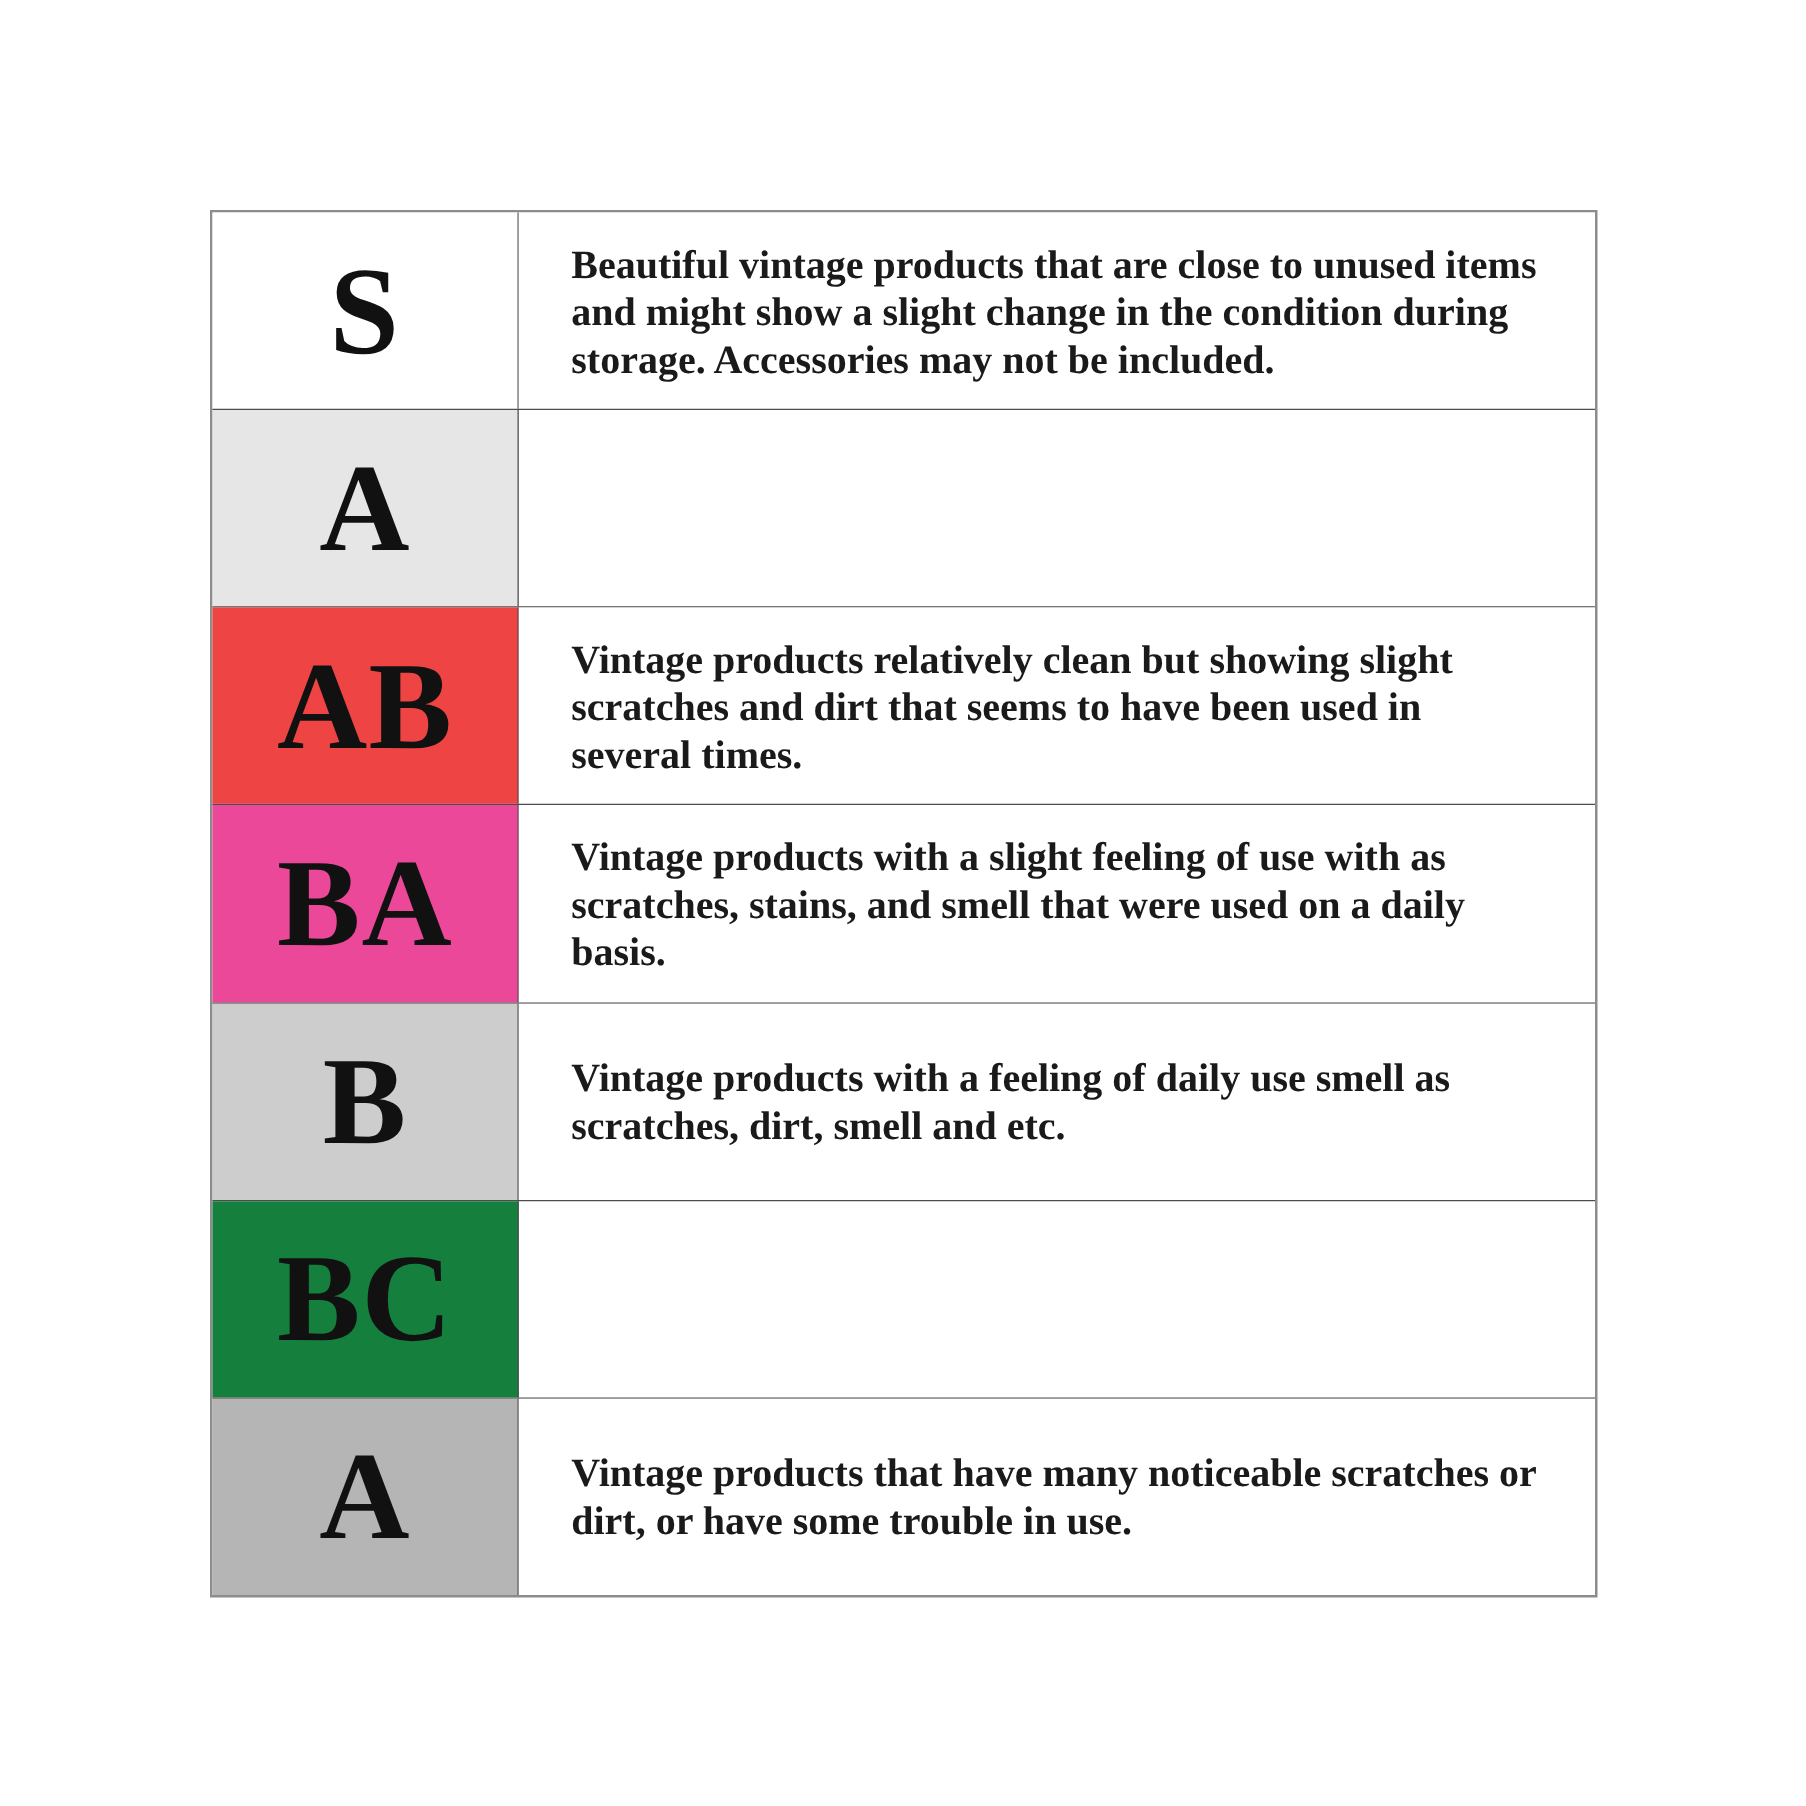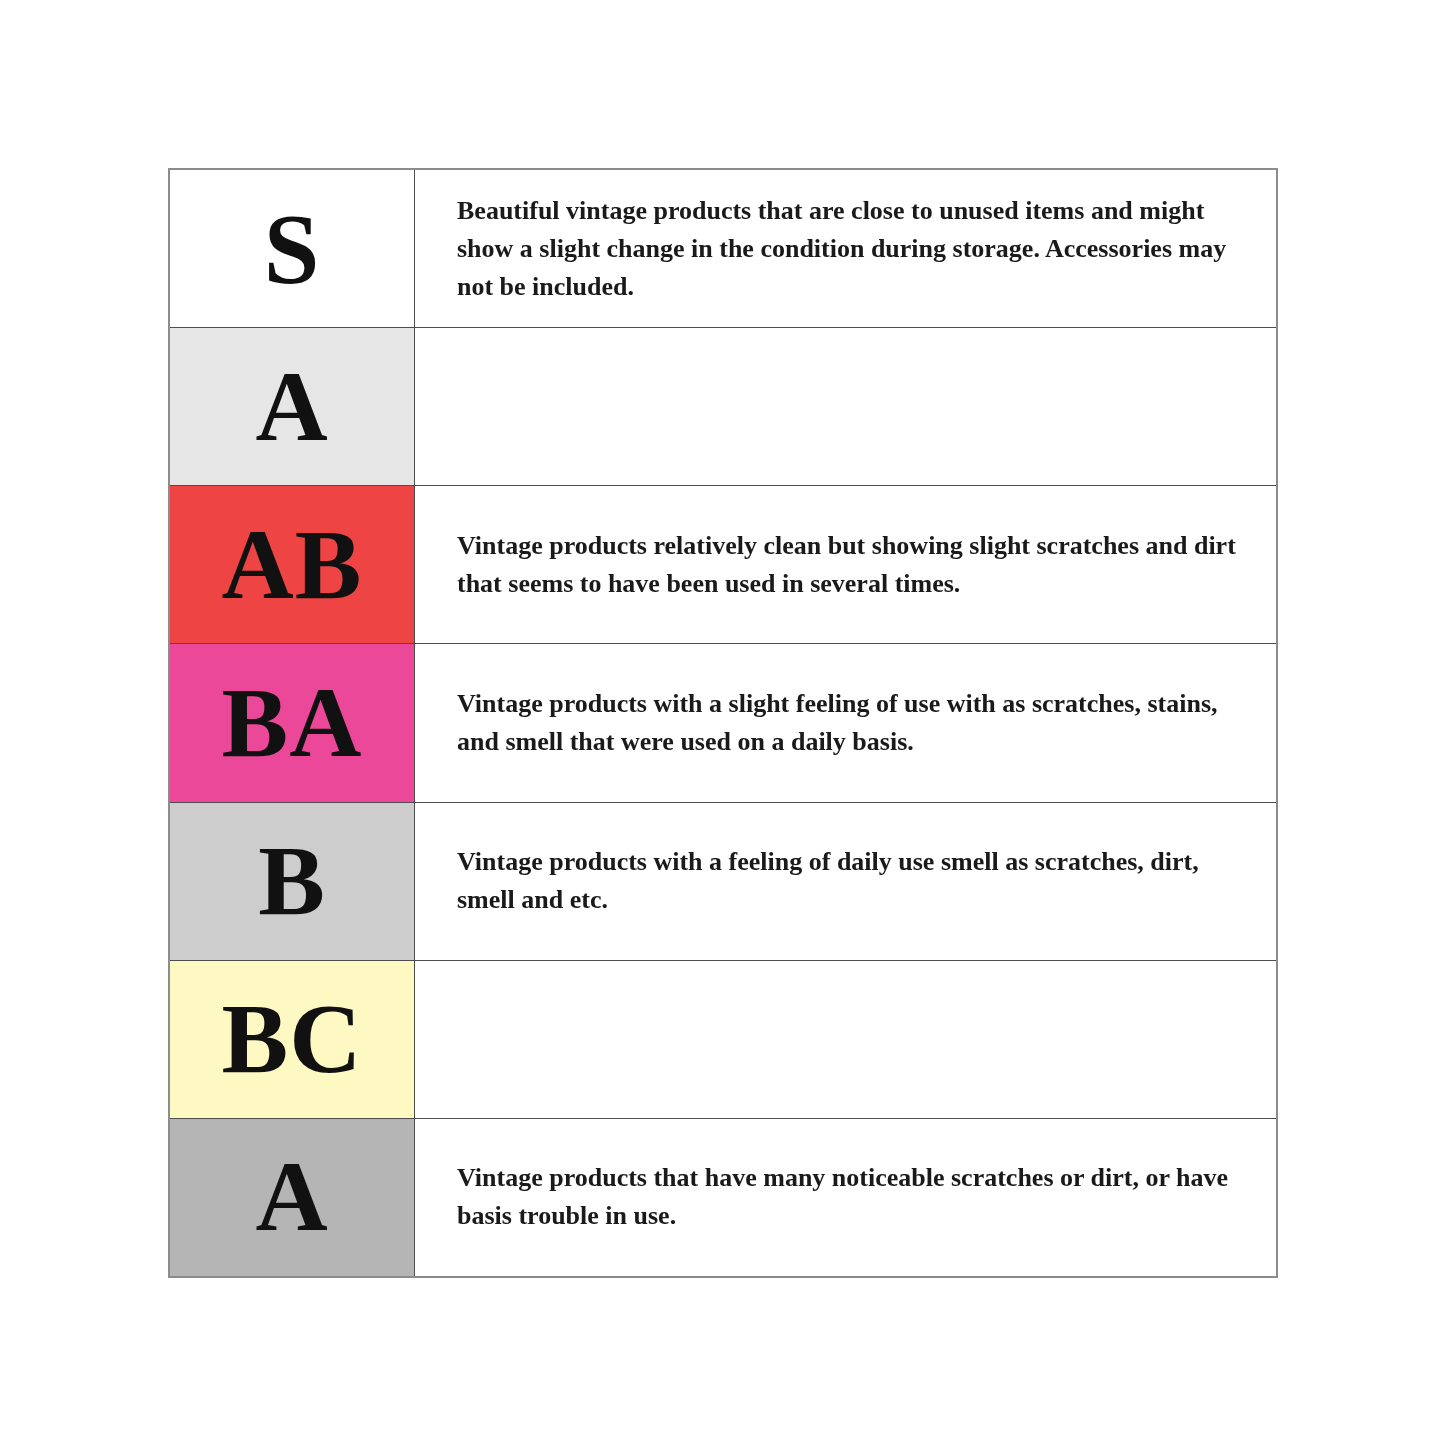--- a/index.html
+++ b/index.html
@@ -45,21 +45,21 @@
     letter-spacing: 1px;
   }
   .desc-cell {
     flex: 1 1 auto;
     background: #ffffff;
     display: flex;
     align-items: center;
     padding: 0 40px 0 42px;
   }
   .desc-text {
-    font-size: 26px;
+    font-size: 32px;
     font-weight: bold;
     color: #1a1a1a;
     line-height: 38px;
     max-width: 790px;
   }
 </style>
 </head>
 <body>
 
 <div class="page">
@@ -95,26 +95,26 @@
       </div>
       <div class="row">
         <div class="grade-cell" style="background:#cdcdcd">
           <span class="grade-letter">B</span>
         </div>
         <div class="desc-cell">
           <p class="desc-text">Vintage products with a feeling of daily use smell as scratches, dirt, smell and etc.</p>
         </div>
       </div>
       <div class="row">
-        <div class="grade-cell" style="background:#fef9c3">
+        <div class="grade-cell" style="background:#15803d">
           <span class="grade-letter">BC</span>
         </div>
       </div>
       <div class="row">
         <div class="grade-cell" style="background:#b5b5b5">
           <span class="grade-letter">A</span>
         </div>
         <div class="desc-cell">
-          <p class="desc-text">Vintage products that have many noticeable scratches or dirt, or have basis trouble in use.</p>
+          <p class="desc-text">Vintage products that have many noticeable scratches or dirt, or have some trouble in use.</p>
         </div>
       </div>
     </div>
 </div>
 
 </body></html>

